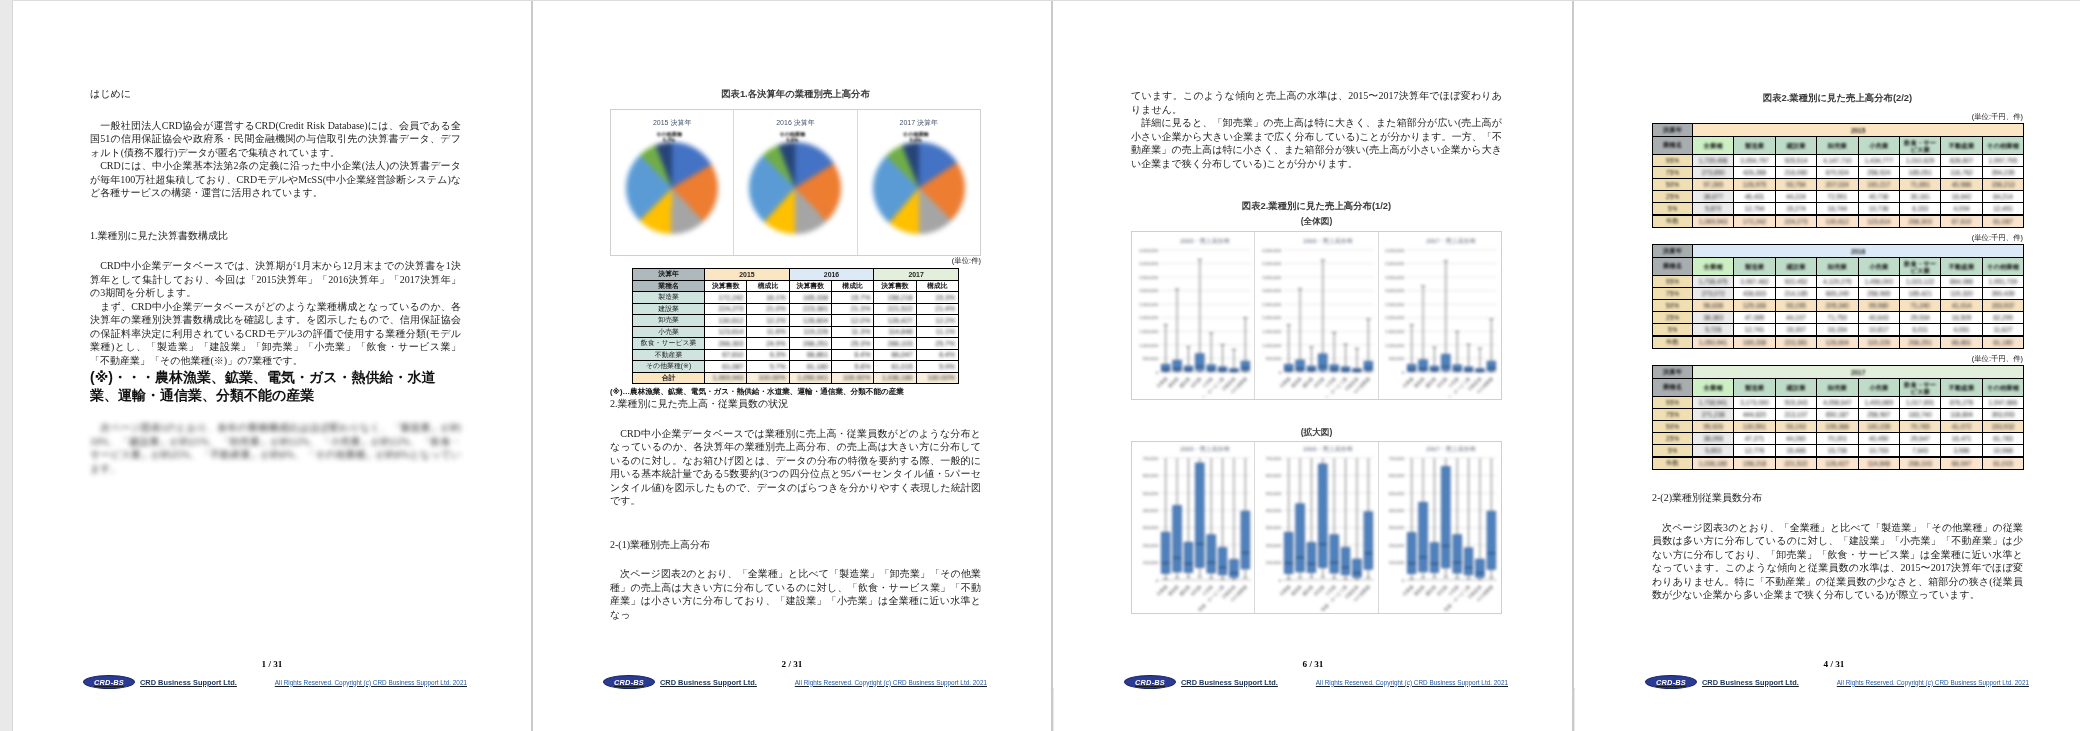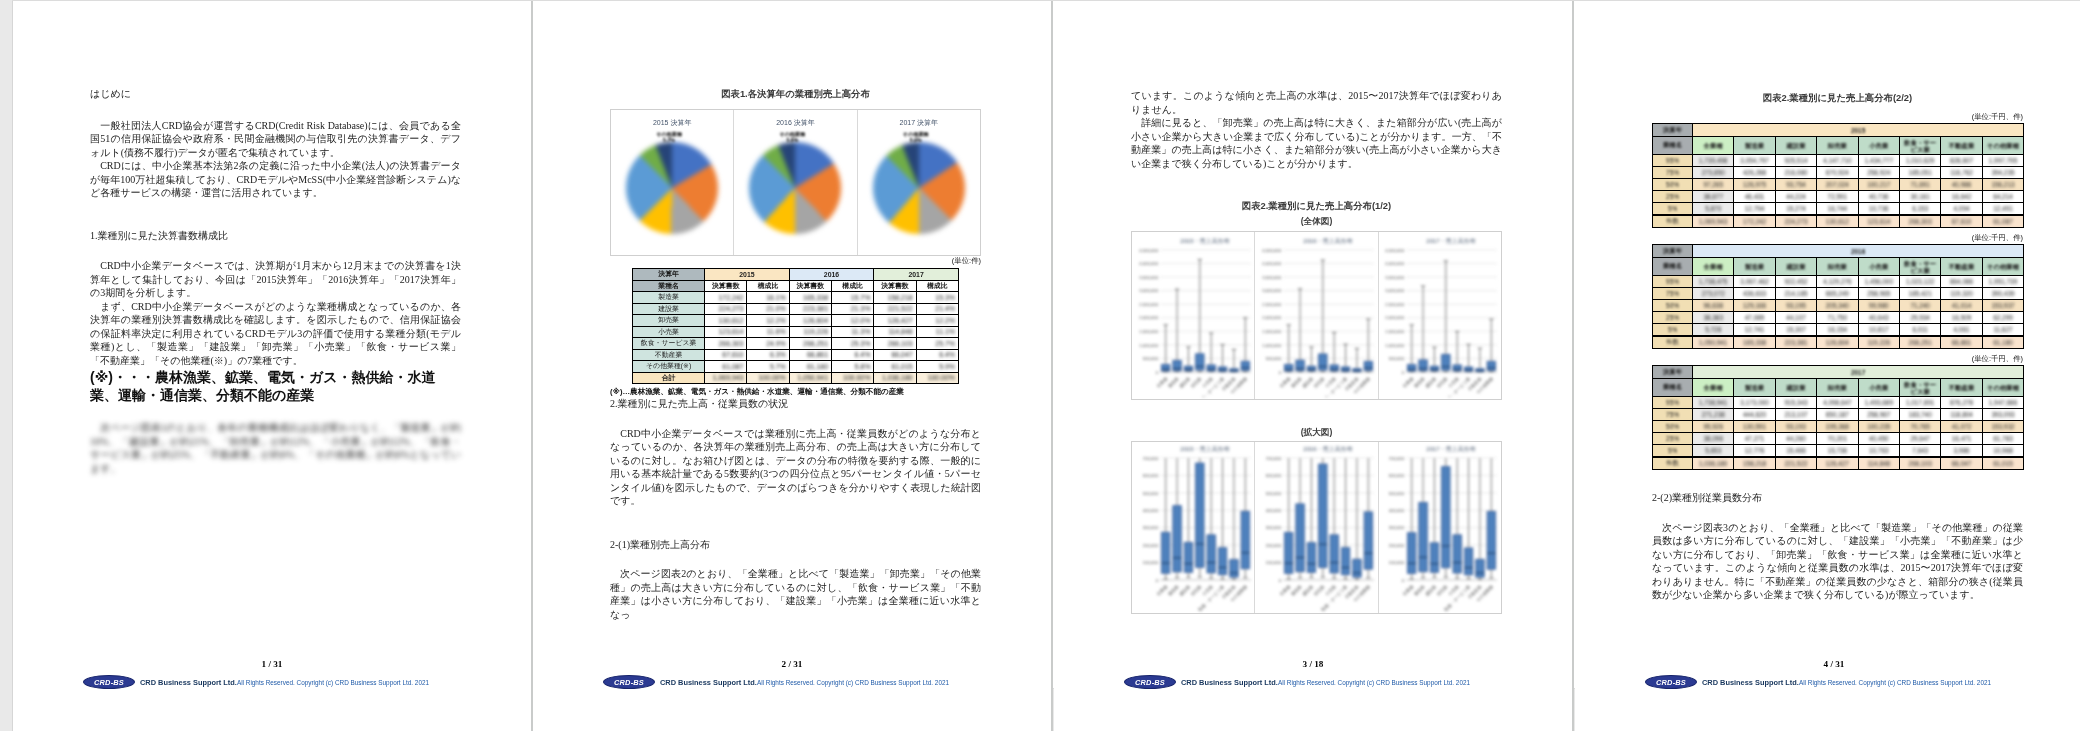--- a/index.html
+++ b/index.html
@@ -37,21 +37,21 @@
   .t4{width:371px;font-family:"Liberation Sans","DejaVu Sans",sans-serif;font-size:6.4px;}
   .t4 td{border:1px solid #000;height:11px;padding:0 2px;overflow:hidden;text-align:center;}
   .num{text-align:right;}
   .ctr{text-align:center;}
   .bl{filter:blur(1.8px);display:inline-block;}
   .bl1{filter:blur(1.1px);display:inline-block;}
   .bl3{filter:blur(2.6px);}
   .pagenum{position:absolute;top:658px;left:0;width:100%;text-align:center;
            font-size:9.2px;font-weight:600;color:#000;}
   .footrow{position:absolute;top:674px;left:70px;width:384px;display:flex;
-           align-items:center;}
+           align-items:center;justify-content:space-between;text-decoration:underline;}
   .logoWrap{display:flex;align-items:center;gap:5px;}
   .logoEllipse{width:52px;height:14px;border-radius:50%;background:#2b3a92;
                border:1.5px solid #17246b;color:#fff;
                font-family:"Liberation Sans","DejaVu Sans",sans-serif;font-weight:700;
                font-style:italic;font-size:7.4px;line-height:14px;text-align:center;
                letter-spacing:.2px;box-sizing:border-box;}
   .companyName{font-family:"Liberation Sans","DejaVu Sans",sans-serif;font-weight:700;
                font-size:7.4px;color:#17365d;}
   .copyright{font-family:"Liberation Sans","DejaVu Sans",sans-serif;font-size:6.4px;color:#1f5aa8;}
   svg text{font-family:"Liberation Sans","DejaVu Sans",sans-serif;}
@@ -685,21 +685,21 @@
               <line x1="112.3125" y1="127.23210571428571" x2="112.3125" y2="136.0884342857143" stroke="#404040" stroke-width="0.7"></line>
               <line x1="110.1125" y1="136.0884342857143" x2="114.5125" y2="136.0884342857143" stroke="#404040" stroke-width="0.7"></line>
               <line x1="112.3125" y1="69.48950571428571" x2="112.3125" y2="16" stroke="#404040" stroke-width="0.7"></line>
               <rect x="108.1125" y="69.48950571428571" width="8.4" height="57.742599999999996" fill="#4e81bd" stroke="#2f528f" stroke-width="0.8"></rect>
               <line x1="108.1125" y1="111.17185142857143" x2="116.5125" y2="111.17185142857143" stroke="#17375e" stroke-width="0.9"></line>
               <text x="114.3125" y="145" text-anchor="end" font-size="4.3" fill="#404040" transform="rotate(-45 114.3125 145)">その他業種</text>
             </svg>
           </div>
         </div>
     </div>
-    <div class="pagenum">3 / 18</div>
+    <div class="pagenum">6 / 31</div>
     <div class="footrow">
       <span class="logoWrap">
           <span class="logoEllipse">CRD-BS</span>
           <span class="companyName">CRD Business Support Ltd.</span>
         </span>
       <span class="copyright">All Rights Reserved. Copyright (c) CRD Business Support Ltd. 2021</span>
     </div>
   </div>
 
   <div class="page" style="left:1563px">

